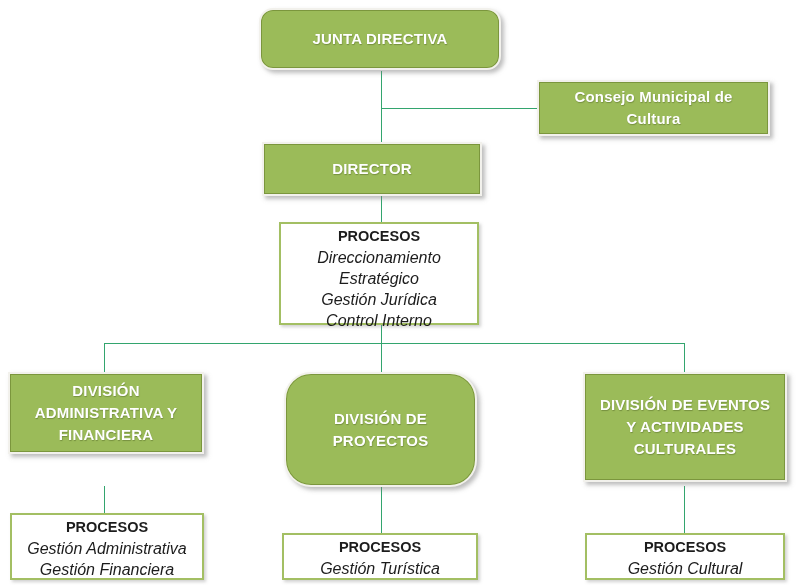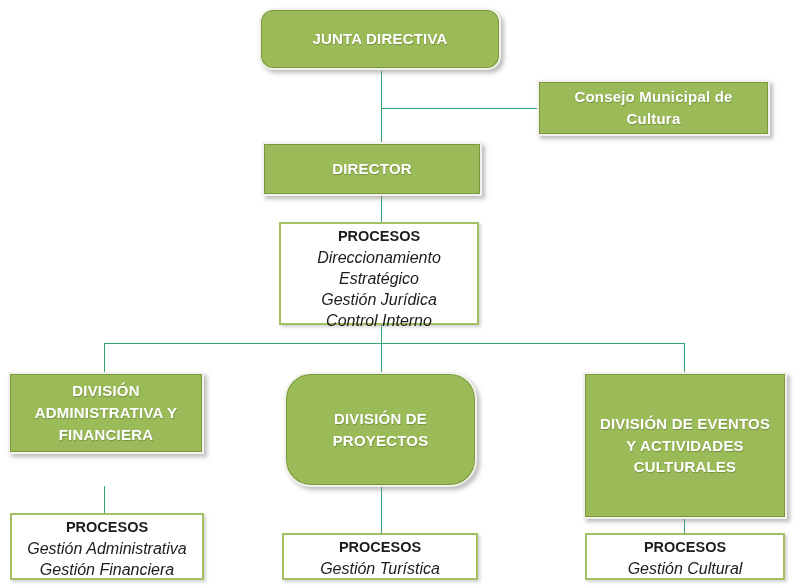--- a/index.html
+++ b/index.html
@@ -96,21 +96,21 @@
   </div>
 
   <div class="gbox" style="left:8px; top:372px; width:196px; height:82px;">
     <span>DIVISIÓN ADMINISTRATIVA Y FINANCIERA</span>
   </div>
 
   <div class="gbox" style="left:284px; top:372px; width:193px; height:115px;border-radius:27px;">
     <span>DIVISIÓN DE PROYECTOS</span>
   </div>
 
-  <div class="gbox" style="left:583px; top:372px; width:204px; height:147px;">
+  <div class="gbox" style="left:583px; top:372px; width:204px; height:110px;">
     <span>DIVISIÓN DE EVENTOS Y ACTIVIDADES CULTURALES</span>
   </div>
 
   <div class="wbox" style="left:279px; top:222px; width:200px; height:103px;">
     <div class="wtitle">PROCESOS</div>
     <div class="witem">Direccionamiento Estratégico</div>
     <div class="witem">Gestión Jurídica</div>
     <div class="witem">Control Interno</div>
   </div>
 

